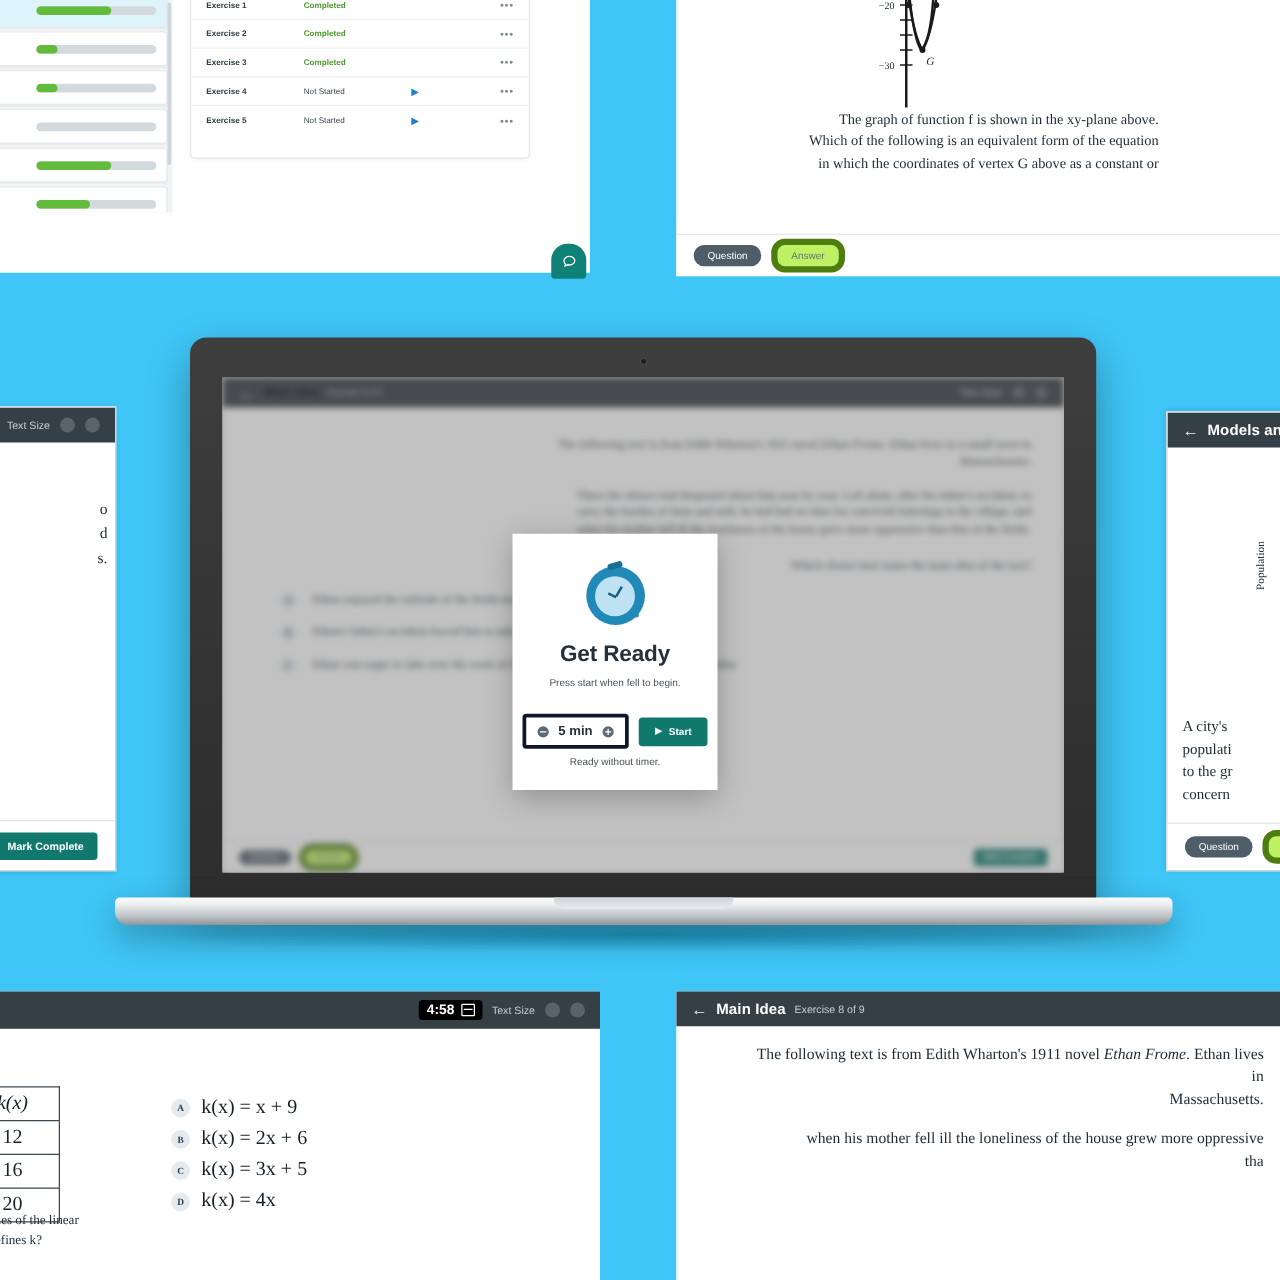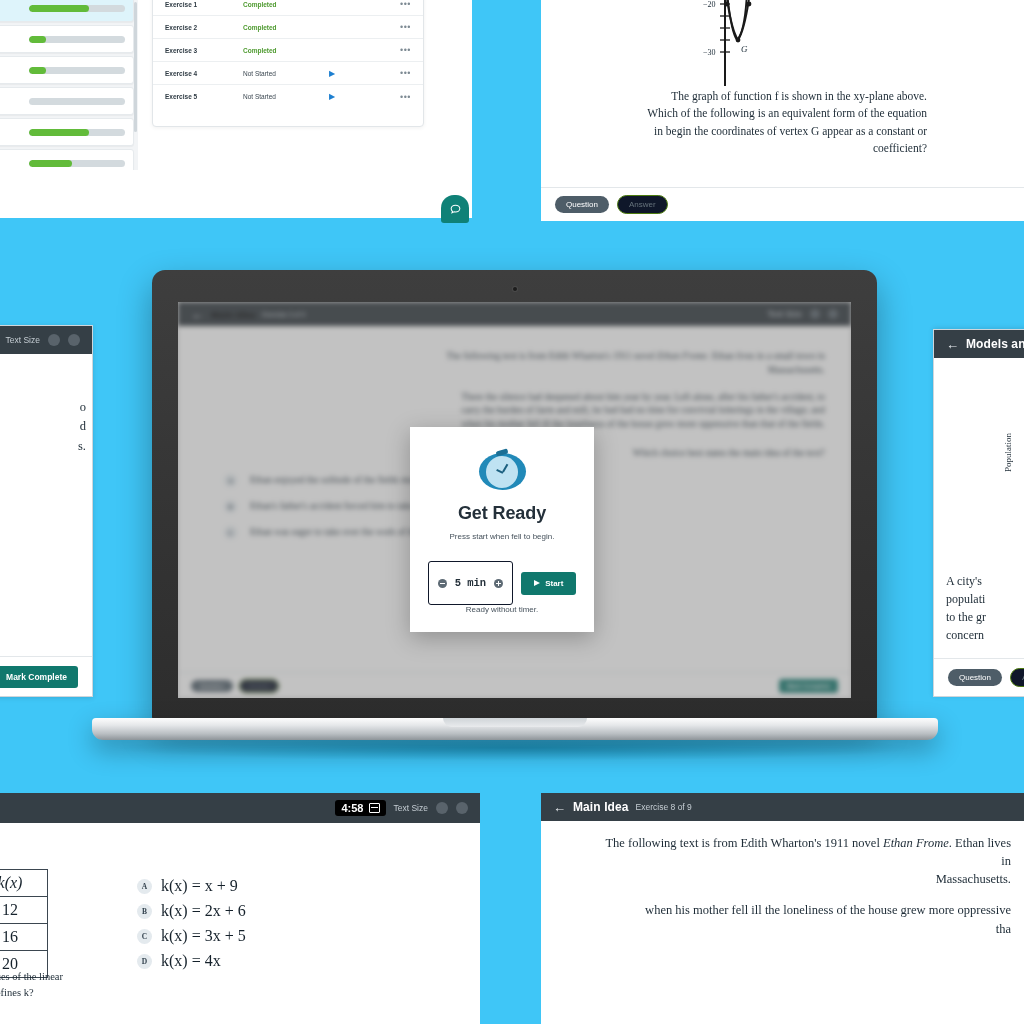--- a/index.html
+++ b/index.html
@@ -43,21 +43,21 @@
     font-family:"Liberation Serif", serif;
   }
   .choice-txt{font-size:12.5px;line-height:1.35;}
 
   .footbar{
     position:absolute;left:0;right:0;bottom:0;height:38px;background:#fff;
     border-top:1px solid #e3e7ea;display:flex;align-items:center;padding:0 14px;box-sizing:border-box;gap:8px;
   }
   .pill{border-radius:11px;font-size:8px;padding:4px 11px;white-space:nowrap;}
   .pill-on{background:#4e5d68;color:#fff;}
-  .pill-off{background:#0f172a;color:#66737c;border:1px solid #4d7c0f;}
+  .pill-off{background:#bef264;color:#66737c;border:5px solid #4d7c0f;}
   .btn-teal{
     background:#10786d;color:#fff;font-size:8.5px;font-weight:bold;
     border-radius:3px;padding:6px 11px;white-space:nowrap;
   }
 
   
   #progressPanel{left:-8px;top:-6px;width:146px;height:176px;background:#f2f4f6;}
   .prow{
     position:relative;height:26px;background:#fff;border:1px solid #e6eaed;border-radius:3px;
     margin:0 4px 3px 0;display:flex;align-items:center;justify-content:flex-end;padding-right:8px;
@@ -175,38 +175,38 @@
   .app-body .choice-txt{font-size:9.5px;}
   .app-body .bub{width:13px;height:13px;font-size:6.5px;}
   .app-foot{position:absolute;left:0;right:0;bottom:0;height:26px;background:#fff;
             border-top:1px solid #dfe3e6;display:flex;align-items:center;padding:0 13px;box-sizing:border-box;gap:6px;}
   .app-foot .pill{font-size:6px;padding:3px 9px;}
   .app-foot .btn-teal{font-size:6px;padding:4px 8px;}
   .dim{position:absolute;inset:0;background:rgba(110,110,110,.42);}
 
   
   .modal{
-    position:absolute;left:232px;top:125px;width:184px;height:205px;background:#fff;
+    position:absolute;left:232px;top:125px;width:164px;height:205px;background:#fff;
     box-shadow:0 6px 22px rgba(0,0,0,.26);display:flex;flex-direction:column;align-items:center;
   }
   .clockwrap{margin-top:26px;width:47px;height:47px;border-radius:50%;background:#2189b8;
              display:flex;align-items:center;justify-content:center;position:relative;}
   .clockwrap:before{content:"";position:absolute;left:50%;top:-3px;margin-left:-6px;width:12px;height:5px;
                     background:#1b6f95;border-radius:2px;transform:rotate(-17deg);}
   .clockface{width:32px;height:32px;border-radius:50%;background:#bfe2f2;position:relative;}
   .clockface:before{content:"";position:absolute;left:49%;top:22%;width:1.7px;height:9px;background:#1b5f7f;
                     transform-origin:bottom center;transform:rotate(30deg);}
   .clockface:after{content:"";position:absolute;left:49%;top:32%;width:1.7px;height:7px;background:#1b5f7f;
                    transform-origin:bottom center;transform:rotate(-64deg);}
   .clockdot{position:absolute;right:5px;bottom:6px;width:4px;height:4px;border-radius:50%;background:#2189b8;}
   .modal h2{margin:13px 0 0;font-size:18px;font-weight:bold;color:#24303a;letter-spacing:-.1px;}
   .modal .sub{margin-top:8px;font-size:8px;color:#46525c;}
   .modal .row{margin-top:20px;display:flex;align-items:center;gap:8px;}
-  .stepper{display:flex;align-items:center;gap:8px;border:1px solid #0f172a;border-radius:3px;
-           padding:15px 9px;background:#fff;font-family:Liberation Mono, monospace;}
+  .stepper{display:flex;align-items:center;gap:8px;border:3px solid #0f172a;border-radius:3px;
+           padding:5px 9px;background:#fff;}
   .stepper .sbtn{width:9px;height:9px;border-radius:50%;background:#5d6a74;position:relative;}
   .stepper .sbtn:before{content:"";position:absolute;left:2px;right:2px;top:4px;height:1.2px;background:#fff;}
   .stepper .splus:after{content:"";position:absolute;top:2px;bottom:2px;left:4px;width:1.2px;background:#fff;}
   .stepper .sval{font-size:10.5px;font-weight:bold;color:#24303a;}
   .startbtn{background:#10786d;color:#fff;border-radius:3px;padding:7px 13px;
             display:flex;align-items:center;gap:5px;font-size:8px;font-weight:bold;}
   .tri{width:0;height:0;border-left:6px solid #fff;border-top:3.5px solid transparent;border-bottom:3.5px solid transparent;}
   .modal .skip{margin-top:auto;margin-bottom:18px;font-size:8px;color:#46525c;}
 </style>
 </head>
@@ -317,22 +317,21 @@
         <circle cx="67" cy="92" r="2.4" fill="#1a1a1a"></circle>
         <text class="axis-lbl" x="32" y="59">−20</text>
         <text class="axis-lbl" x="32" y="107">−30</text>
         <text class="axis-lbl" x="70" y="104" style="font-style:italic;font-size:9px;">G</text>
       </svg>
     </div>
 
     <div class="serif" id="mathPrompt" style="position:absolute;left:56px;top:98px;width:330px;line-height:1.5;font-size:11.5px;">
         <div>The graph of function f is shown in the xy-plane above.</div>
         <div>Which of the following is an equivalent form of the equation</div>
-        <div>in begin the coordinates of vertex G appear as a constant or</div>
-        <div>coefficient?</div>
+        <div>in which the coordinates of vertex G above as a constant or</div>
       </div>
 
     <div class="footbar">
       <div class="pill pill-on">Question</div>
       <div class="pill pill-off">Answer</div>
     </div>
   </div>
 
   <div class="panel" id="leftMid">
     <div class="panel-header">

